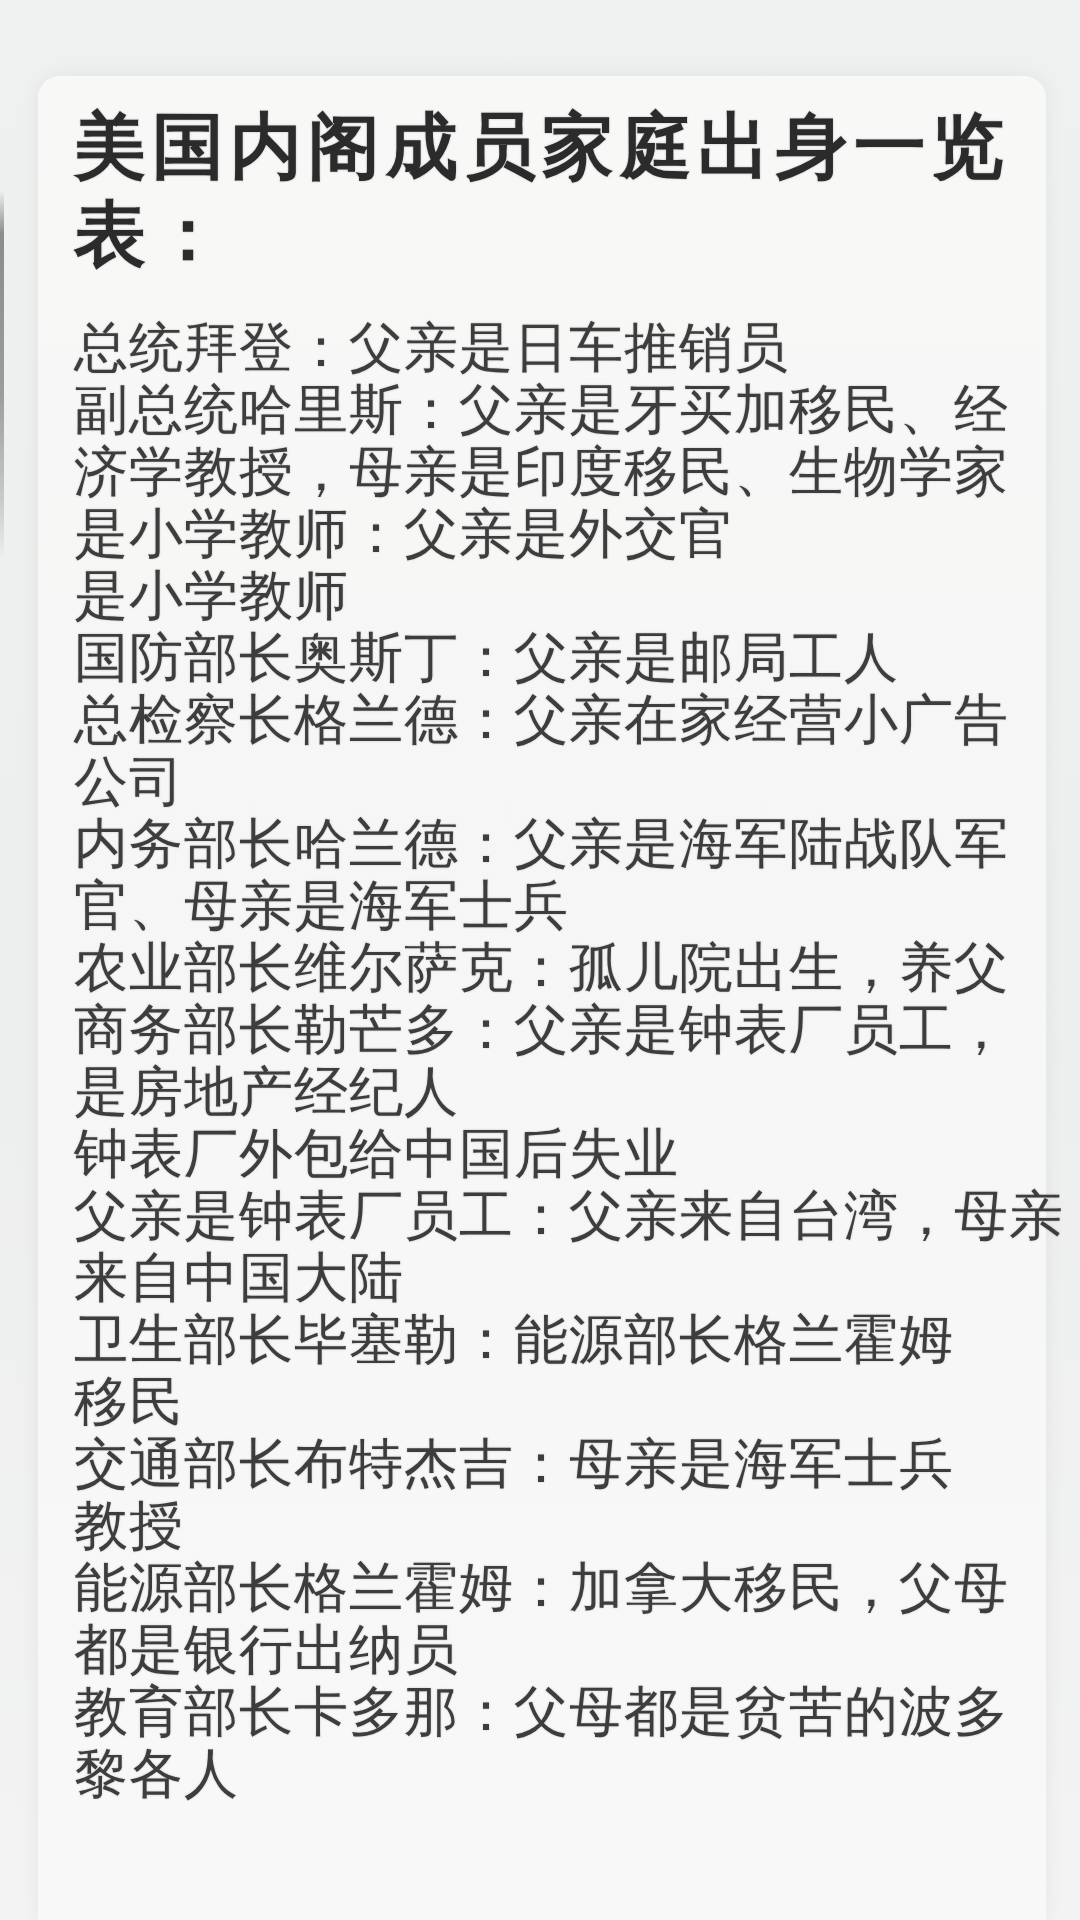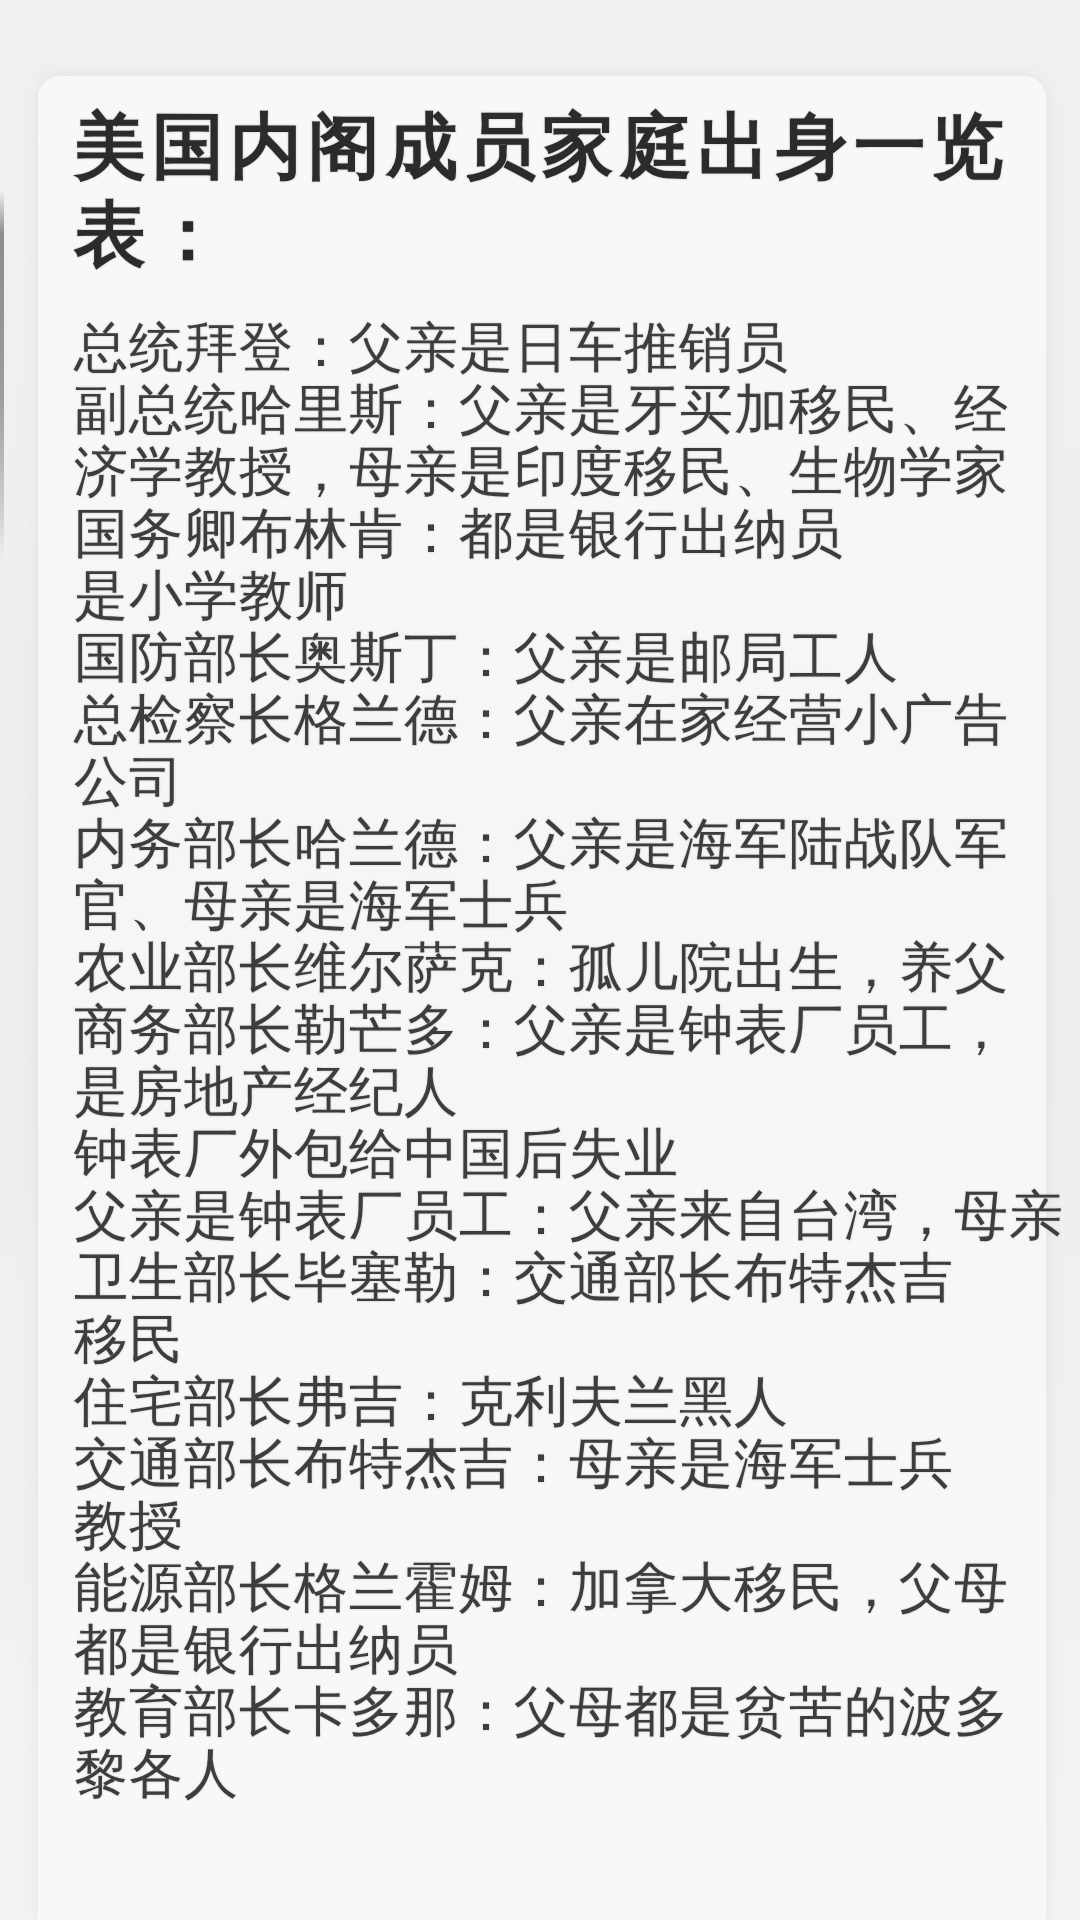--- a/index.html
+++ b/index.html
@@ -74,35 +74,35 @@
 
     <h1 class="doc-title">
       <div class="title-line">美国内阁成员家庭出身一览</div>
       <div class="title-line">表：</div>
     </h1>
 
     <div class="doc-body">
       <div class="body-line">总统拜登：父亲是日车推销员</div>
       <div class="body-line">副总统哈里斯：父亲是牙买加移民、经</div>
       <div class="body-line">济学教授，母亲是印度移民、生物学家</div>
-      <div class="body-line">国务卿布林肯：都是银行出纳员</div>
+      <div class="body-line">是小学教师：父亲是外交官</div>
       <div class="body-line">是小学教师</div>
       <div class="body-line">国防部长奥斯丁：父亲是邮局工人</div>
       <div class="body-line">总检察长格兰德：父亲在家经营小广告</div>
       <div class="body-line">公司</div>
       <div class="body-line">内务部长哈兰德：父亲是海军陆战队军</div>
       <div class="body-line">官、母亲是海军士兵</div>
       <div class="body-line">农业部长维尔萨克：孤儿院出生，养父</div>
       <div class="body-line">商务部长勒芒多：父亲是钟表厂员工，</div>
       <div class="body-line">是房地产经纪人</div>
       <div class="body-line">钟表厂外包给中国后失业</div>
       <div class="body-line">父亲是钟表厂员工：父亲来自台湾，母亲</div>
-      <div class="body-line">卫生部长毕塞勒：交通部长布特杰吉</div>
+      <div class="body-line">来自中国大陆</div>
+      <div class="body-line">卫生部长毕塞勒：能源部长格兰霍姆</div>
       <div class="body-line">移民</div>
-      <div class="body-line">住宅部长弗吉：克利夫兰黑人</div>
       <div class="body-line">交通部长布特杰吉：母亲是海军士兵</div>
       <div class="body-line">教授</div>
       <div class="body-line">能源部长格兰霍姆：加拿大移民，父母</div>
       <div class="body-line">都是银行出纳员</div>
       <div class="body-line">教育部长卡多那：父母都是贫苦的波多</div>
       <div class="body-line">黎各人</div>
     </div>
 
   </div>
 </div>

